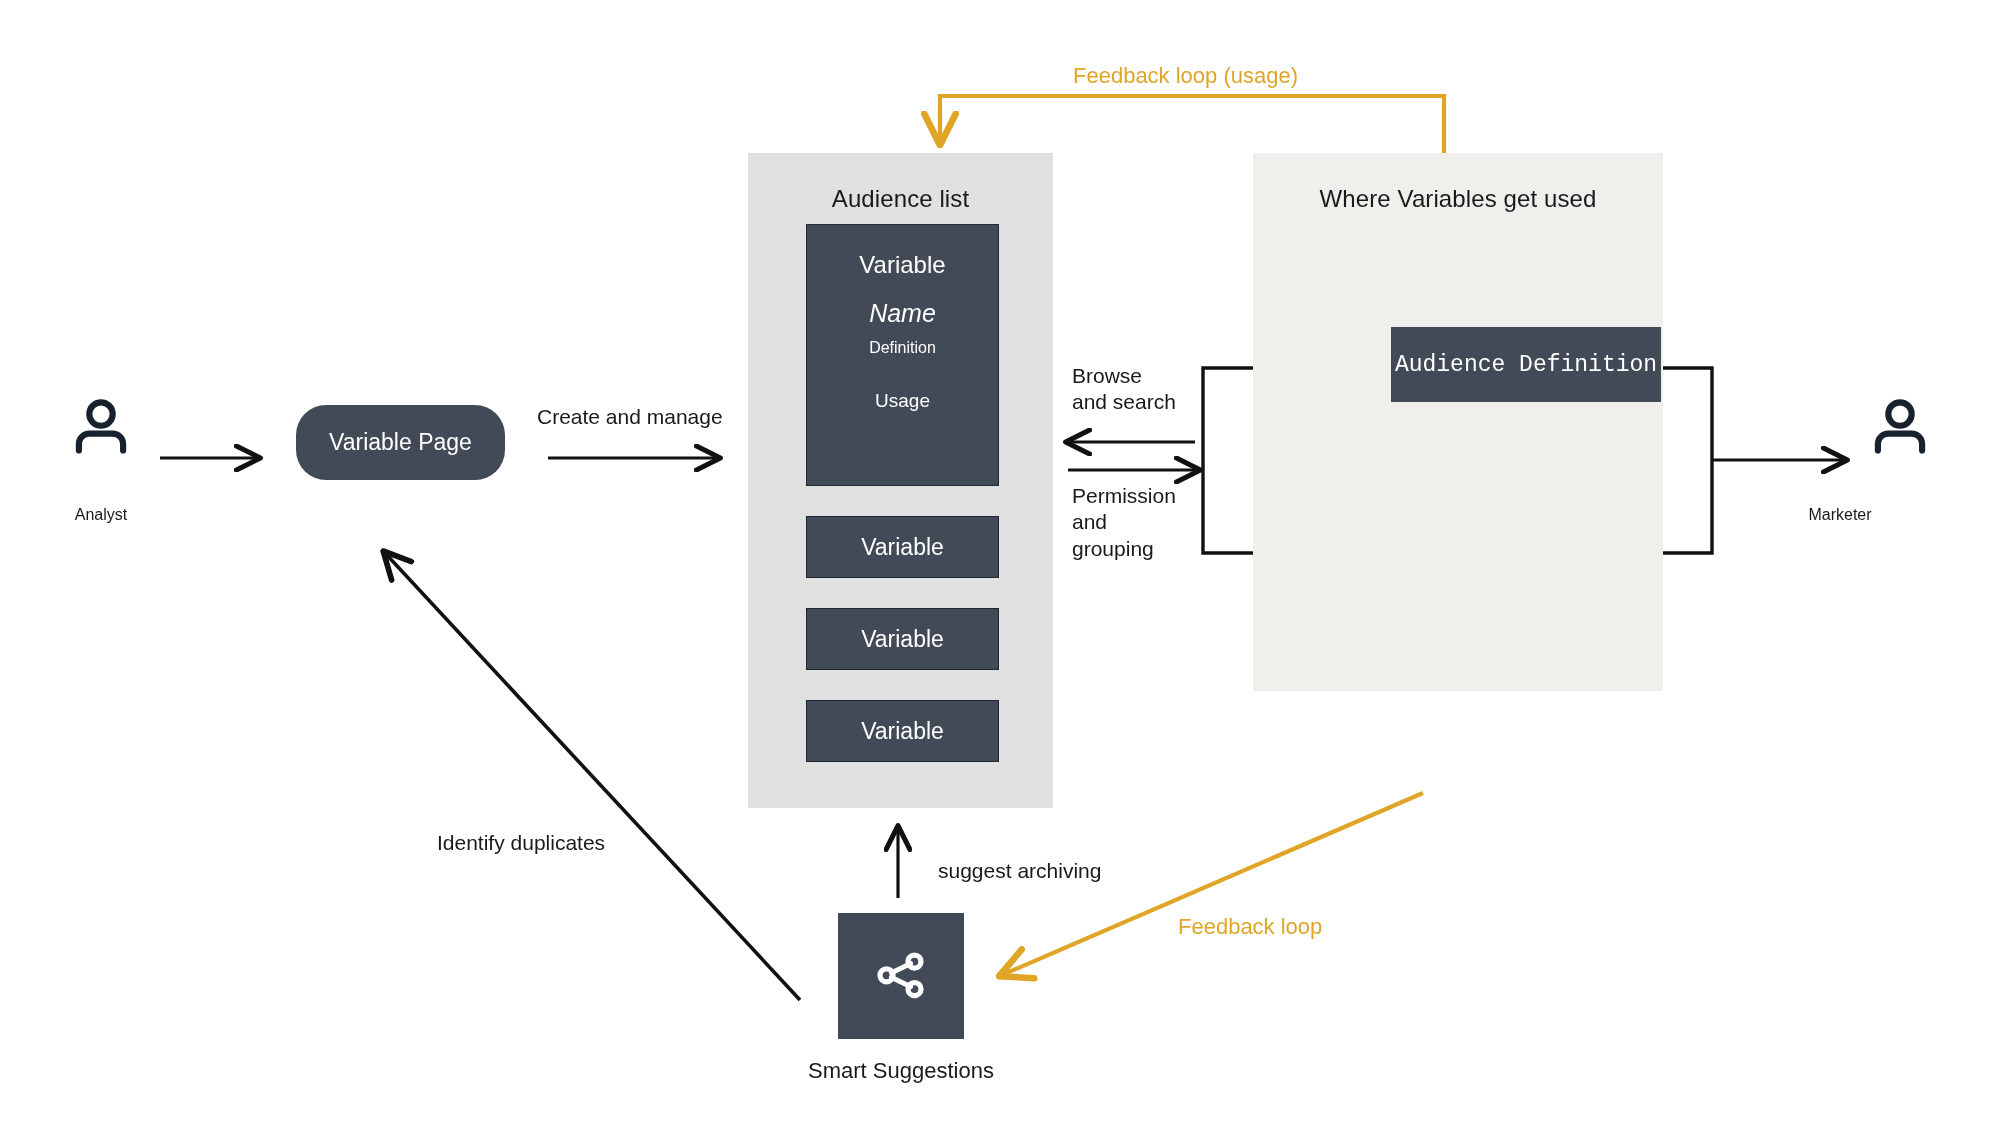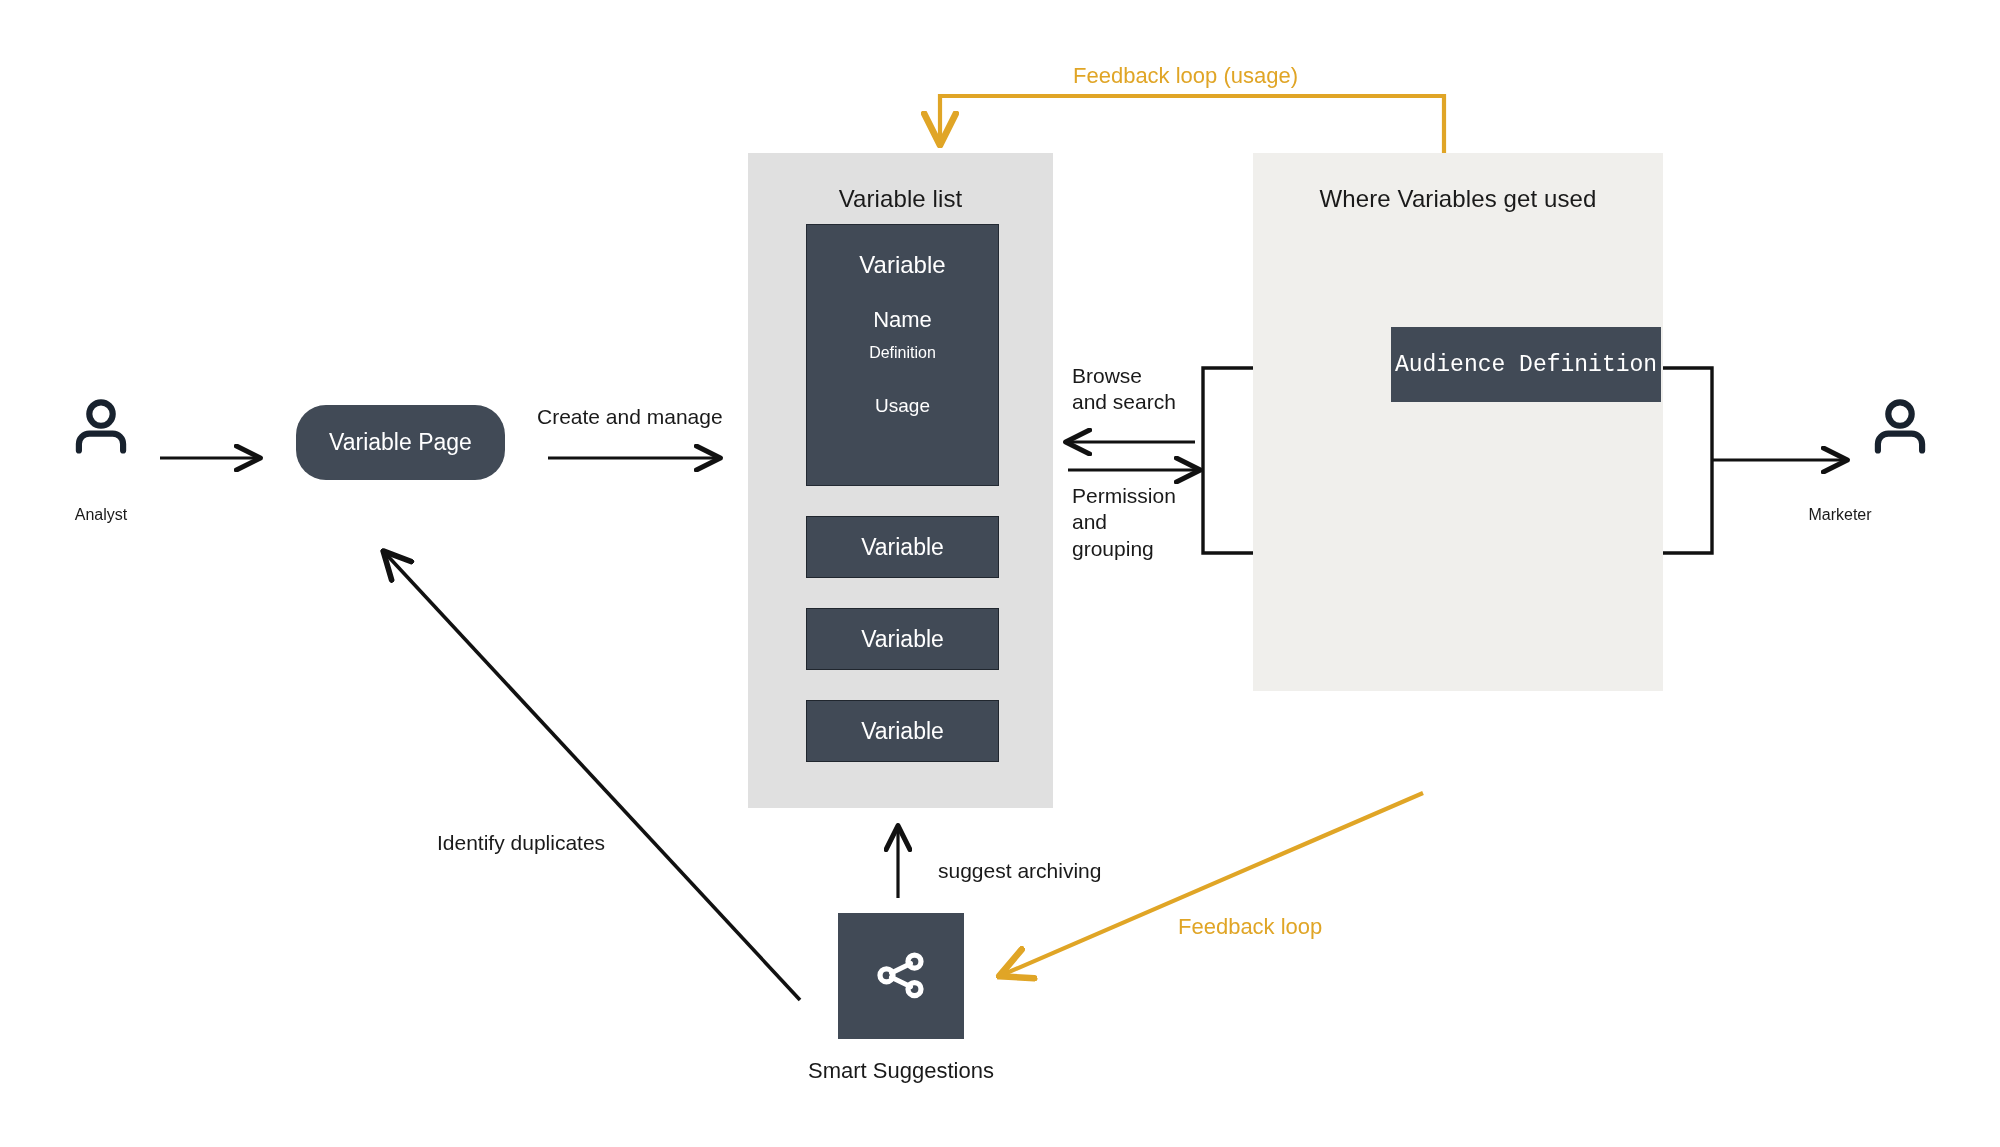--- a/index.html
+++ b/index.html
@@ -61,21 +61,21 @@
     color: #ffffff;
     display: flex;
     flex-direction: column;
     align-items: center;
     justify-content: flex-start;
   }
   .var-card .l1 {
     font-size: 24px;
     margin-top: 26px;
   }
-  .var-card .l2 { font-size: 22px; margin-top: 28px; }
+  .var-card .l2 { font-size: 25px; margin-top: 20px; font-style: italic; }
   .var-card .l3 { font-size: 16px; margin-top: 11px; }
   .var-card .l4 { font-size: 19px; margin-top: 33px; }
 
   
   .label {
     position: absolute;
     font-size: 21px;
     color: #1a1a1a;
     white-space: pre;
     line-height: 1.25;
@@ -141,21 +141,21 @@
     <g>
       <path d="M 1444 156 L 1444 96 L 940 96 L 940 142" fill="none" stroke="#e0a526" stroke-width="4.2" marker-end="url(#arrowGold)"></path>
     </g>
 
     <g>
       <line x1="1423" y1="793" x2="1002" y2="975" stroke="#e0a526" stroke-width="4.2" marker-end="url(#arrowGold)"></line>
     </g>
   </svg>
 
   <div class="panel" style="left:748px; top:153px; width:305px; height:655px; background:#e0e0e0;">
-    <div class="panel-title" style="top:32px;">Variable list</div>
+    <div class="panel-title" style="top:32px;">Audience list</div>
   </div>
 
   <div class="panel" style="left:1253px; top:153px; width:410px; height:538px; background:#f0efec;">
     <div class="panel-title" style="top:32px;">Where Variables get used</div>
   </div>
 
   <div class="var-card" style="left:806px; top:224px; width:193px; height:262px;">
     <span class="l1">Variable</span>
     <span class="l2">Name</span>
     <span class="l3">Definition</span>

